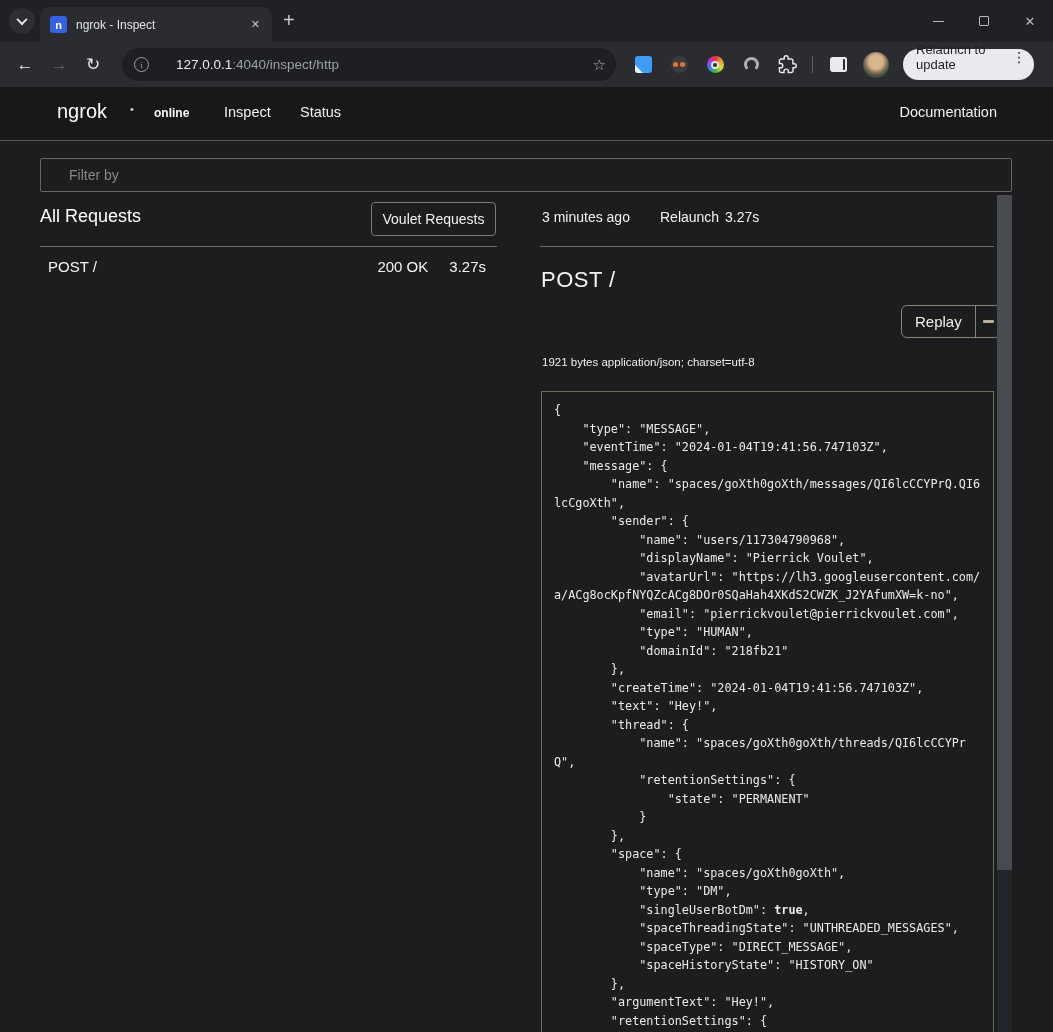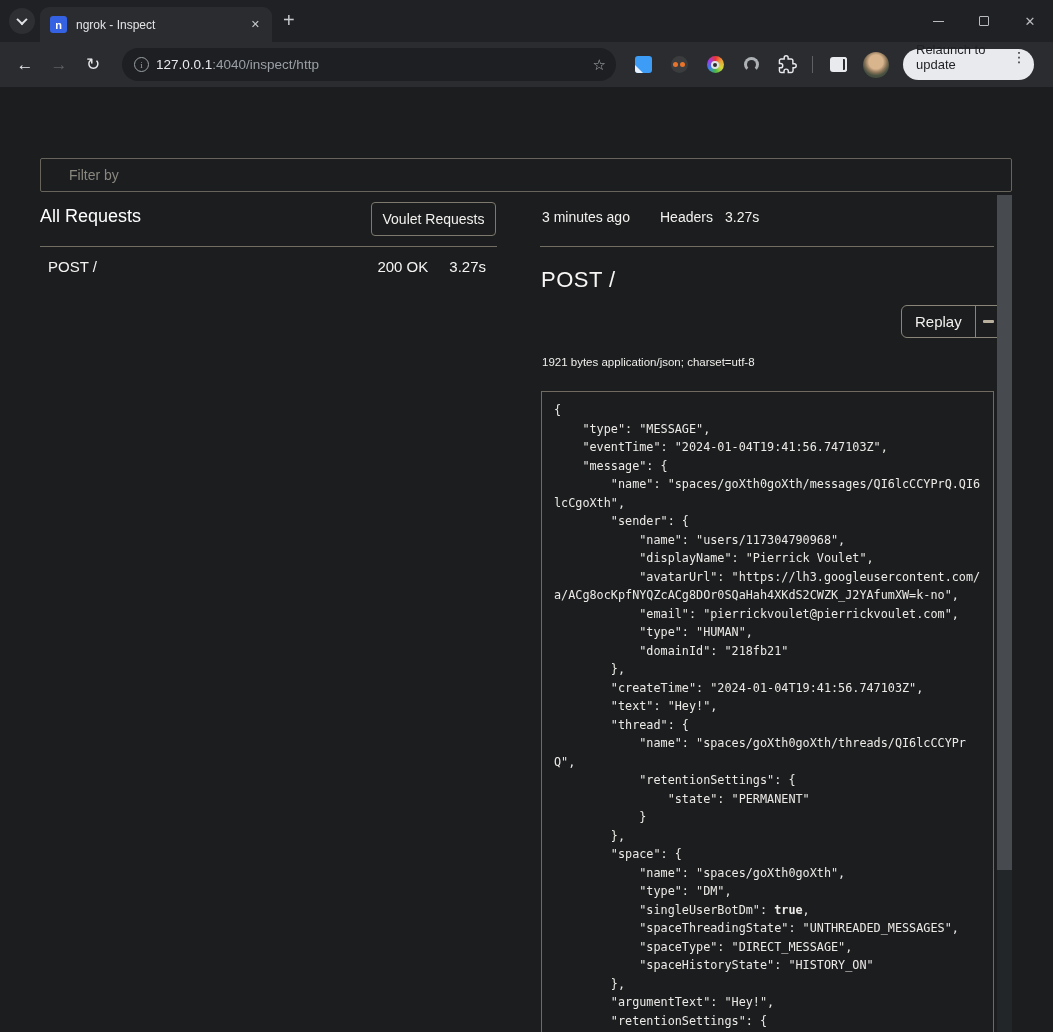--- a/index.html
+++ b/index.html
@@ -21,21 +21,21 @@
   .win-controls { position:absolute; right:0; top:0; height:42px; display:flex; align-items:center; }
   .win-btn { width:46px; height:42px; display:flex; align-items:center; justify-content:center; color:#b9bcbf; font-size:13px; }
   .min-glyph { width:11px; height:1px; background:#b9bcbf; }
   .max-glyph { width:10px; height:10px; border:1px solid #b9bcbf; border-radius:1px; }
   
   .toolbar { position:absolute; left:0; top:42px; width:1053px; height:45px; background:#2a2c2f; display:flex; align-items:center; }
   .nav-ico { width:34px; height:34px; display:flex; align-items:center; justify-content:center; font-size:17px; color:#e6e8ea; }
   .nav-ico.disabled { color:#5d6165; }
   .omnibox { position:absolute; left:122px; top:48px; width:494px; height:33px; border-radius:17px; background:#1d1f22; display:flex; align-items:center; padding:0 10px 0 12px; }
   .info-ico { width:15px; height:15px; border-radius:50%; border:1.5px solid #9aa0a6; color:#9aa0a6; font-size:9px; font-family:"Liberation Serif",serif; display:flex; align-items:center; justify-content:center; }
-  .url { font-size:13.5px; margin-left:7px; flex:1; white-space:nowrap; }
+  .url { font-size:13.5px; margin-left:27px; flex:1; white-space:nowrap; }
   .url .host { color:#e8eaed; }
   .url .rest { color:#9aa0a6; }
   .star { color:#aeb2b6; font-size:15px; }
   .ext-row { position:absolute; left:632px; top:42px; height:45px; display:flex; align-items:center; gap:14px; }
   .ext { width:22px; height:22px; display:flex; align-items:center; justify-content:center; }
   .ext-blue { width:17px; height:17px; border-radius:3px; background:#3d9df6; position:relative; overflow:hidden; }
   .ext-blue::after { content:""; position:absolute; left:0; bottom:0; width:0; height:0; border-left:8px solid #e8f2ff; border-top:8px solid transparent; }
   .ext-goggles { width:17px; height:17px; border-radius:50%; background:#3a3c3e; display:flex; align-items:center; justify-content:center; gap:2px; }
   .ext-goggles i { width:5px; height:5px; border-radius:50%; background:#e8742c; }
   .ext-cam { width:17px; height:17px; border-radius:50%; background:conic-gradient(#e33,#e6a53a,#d6d63a,#47b847,#3a7fe6,#a03ae6,#e33); display:flex; align-items:center; justify-content:center; }
@@ -159,34 +159,42 @@
           <i></i>
         </span>
       </div>
     <div class="avatar"></div>
   </div>
   <div class="relaunch">
     <span>Relaunch to update</span>
     <span class="dots">⋮</span>
   </div>
 
+  <div class="site-header">
+    <span class="brand">ngrok</span>
+    <span class="status-dot">•</span>
+    <span class="status-txt">online</span>
+    <span class="nav-item" style="left:224px">Inspect</span>
+    <span class="nav-item" style="left:300px">Status</span>
+    <span class="docs-link">Documentation</span>
+  </div>
 
   <input class="filter-input" type="text" placeholder="Filter by" style="">
 
   <div class="all-req-title">All Requests</div>
   <button class="clear-btn">Voulet Requests</button>
   <div class="left-divider"></div>
   <div class="req-row">
     <span class="req-method">POST /</span>
     <span class="req-status">200 OK</span>
     <span class="req-dur">3.27s</span>
   </div>
 
   <span class="meta-ago">3 minutes ago</span>
-  <span class="meta-durlabel">Headers</span>
+  <span class="meta-durlabel">Relaunch</span>
   <span class="meta-durval">3.27s</span>
   <div class="right-divider"></div>
   <div class="detail-title">POST /</div>
 
   <div class="replay-group">
     <span class="replay-btn">Replay</span>
     <span class="replay-sep"></span>
     <span class="replay-menu">
         <i></i>
       </span>

